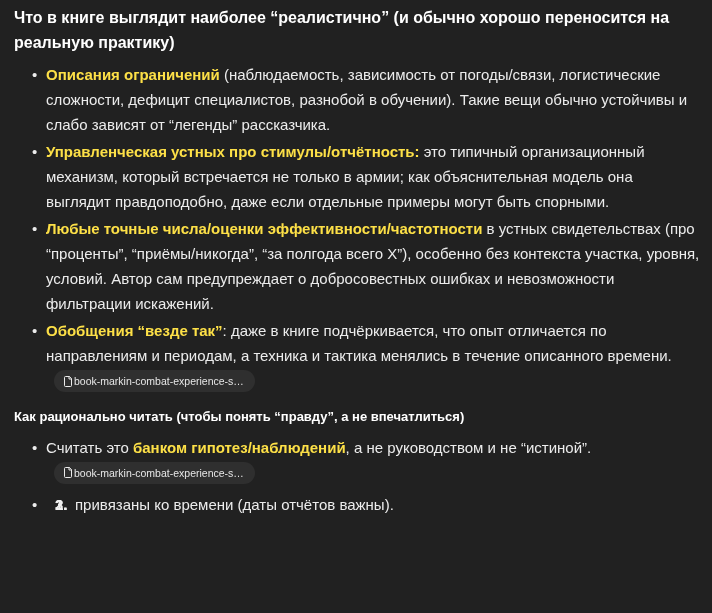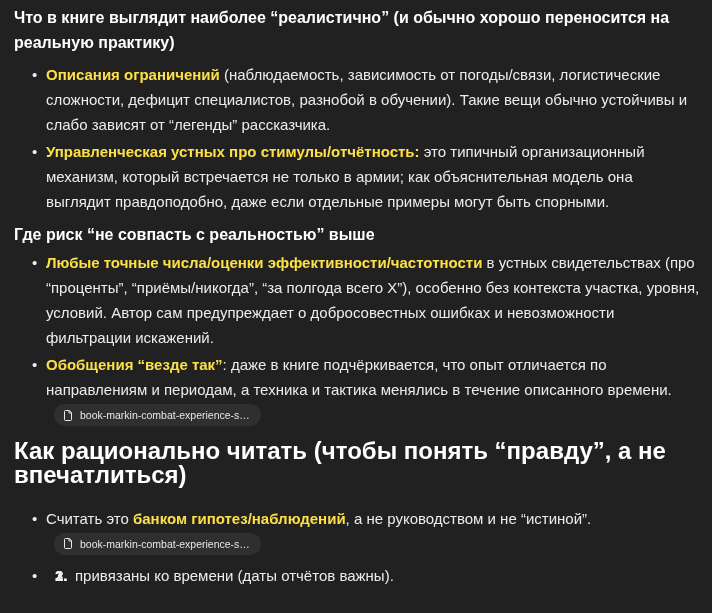--- a/index.html
+++ b/index.html
@@ -12,21 +12,21 @@
     font-size: 15px;
     line-height: 25px;
     overflow: hidden;
     -webkit-font-smoothing: antialiased;
   }
   .msg { padding: 5px 12px 0 14px; }
 
   h2, h3 { color: #ffffff; font-weight: 700; margin: 0; }
   h3 { font-size: 16px; line-height: 25px; margin-bottom: 7px; }
   h3.mt { margin-top: 8px; margin-bottom: 3px; }
-  h2 { font-size: 24px; line-height: 24px; margin-top: 10px; margin-bottom: 19px; }
+  h2 { font-size: 13px; line-height: 24px; margin-top: 10px; margin-bottom: 6px; }
 
   ul { list-style: none; margin: 0; padding: 0 0 0 32px; }
   ul > li { position: relative; margin-bottom: 2px; }
   ul > li::before {
     content: "\2022";
     position: absolute;
     left: -14px; top: 0;
     color: #ececec;
   }
   strong { font-weight: 700; color: #fde047; }
@@ -34,21 +34,20 @@
   ol { list-style: none; margin: 3px 0 0 0; padding: 0 0 0 29px; }
   ol > li { position: relative; margin-bottom: 1px; }
   .num {
     position: absolute; left: -20px; top: 0;
     font-weight: 700; color: #f0f0f0;
   }
 
   .chip {
     display: inline-flex;
     align-items: center;
-    gap: 6px;
     background: #2f2f2f;
     border: none;
     border-radius: 12px;
     height: 22px;
     padding: 0 11px 0 8px;
     margin: 2px 0 2px 8px;
     color: #e6e6e6;
     font-family: "Liberation Sans", sans-serif;
     font-size: 10.5px;
     line-height: 22px;
@@ -67,21 +66,20 @@
 
   <ul>
     <li>
       <strong>Описания ограничений</strong><span> (наблюдаемость, зависимость от погоды/связи, логистические сложности, дефицит специалистов, разнобой в обучении). Такие вещи обычно устойчивы и слабо зависят от “легенды” рассказчика.</span>
     </li>
     <li>
       <strong>Управленческая устных про стимулы/отчётность:</strong><span> это типичный организационный механизм, который встречается не только в армии; как объяснительная модель она выглядит правдоподобно, даже если отдельные примеры могут быть спорными.</span>
     </li>
   </ul>
 
-  <h3 class="mt">Где риск “не совпасть с реальностью” выше</h3>
 
   <ul>
     <li>
       <strong>Любые точные числа/оценки эффективности/частотности</strong><span> в устных свидетельствах (про “проценты”, “приёмы/никогда”, “за полгода всего X”), особенно без контекста участка, уровня, условий. Автор сам предупреждает о добросовестных ошибках и невозможности фильтрации искажений.</span>
     </li>
     <li class="has-chip">
       <strong>Обобщения “везде так”</strong><span>: даже в книге подчёркивается, что опыт отличается по направлениям и периодам, а техника и тактика менялись в течение описанного времени.</span>
       <div>
         <button class="chip">
           <svg width="12" height="13" viewBox="0 0 24 24" fill="none" stroke="#ececec" stroke-width="2" stroke-linecap="round" stroke-linejoin="round">

